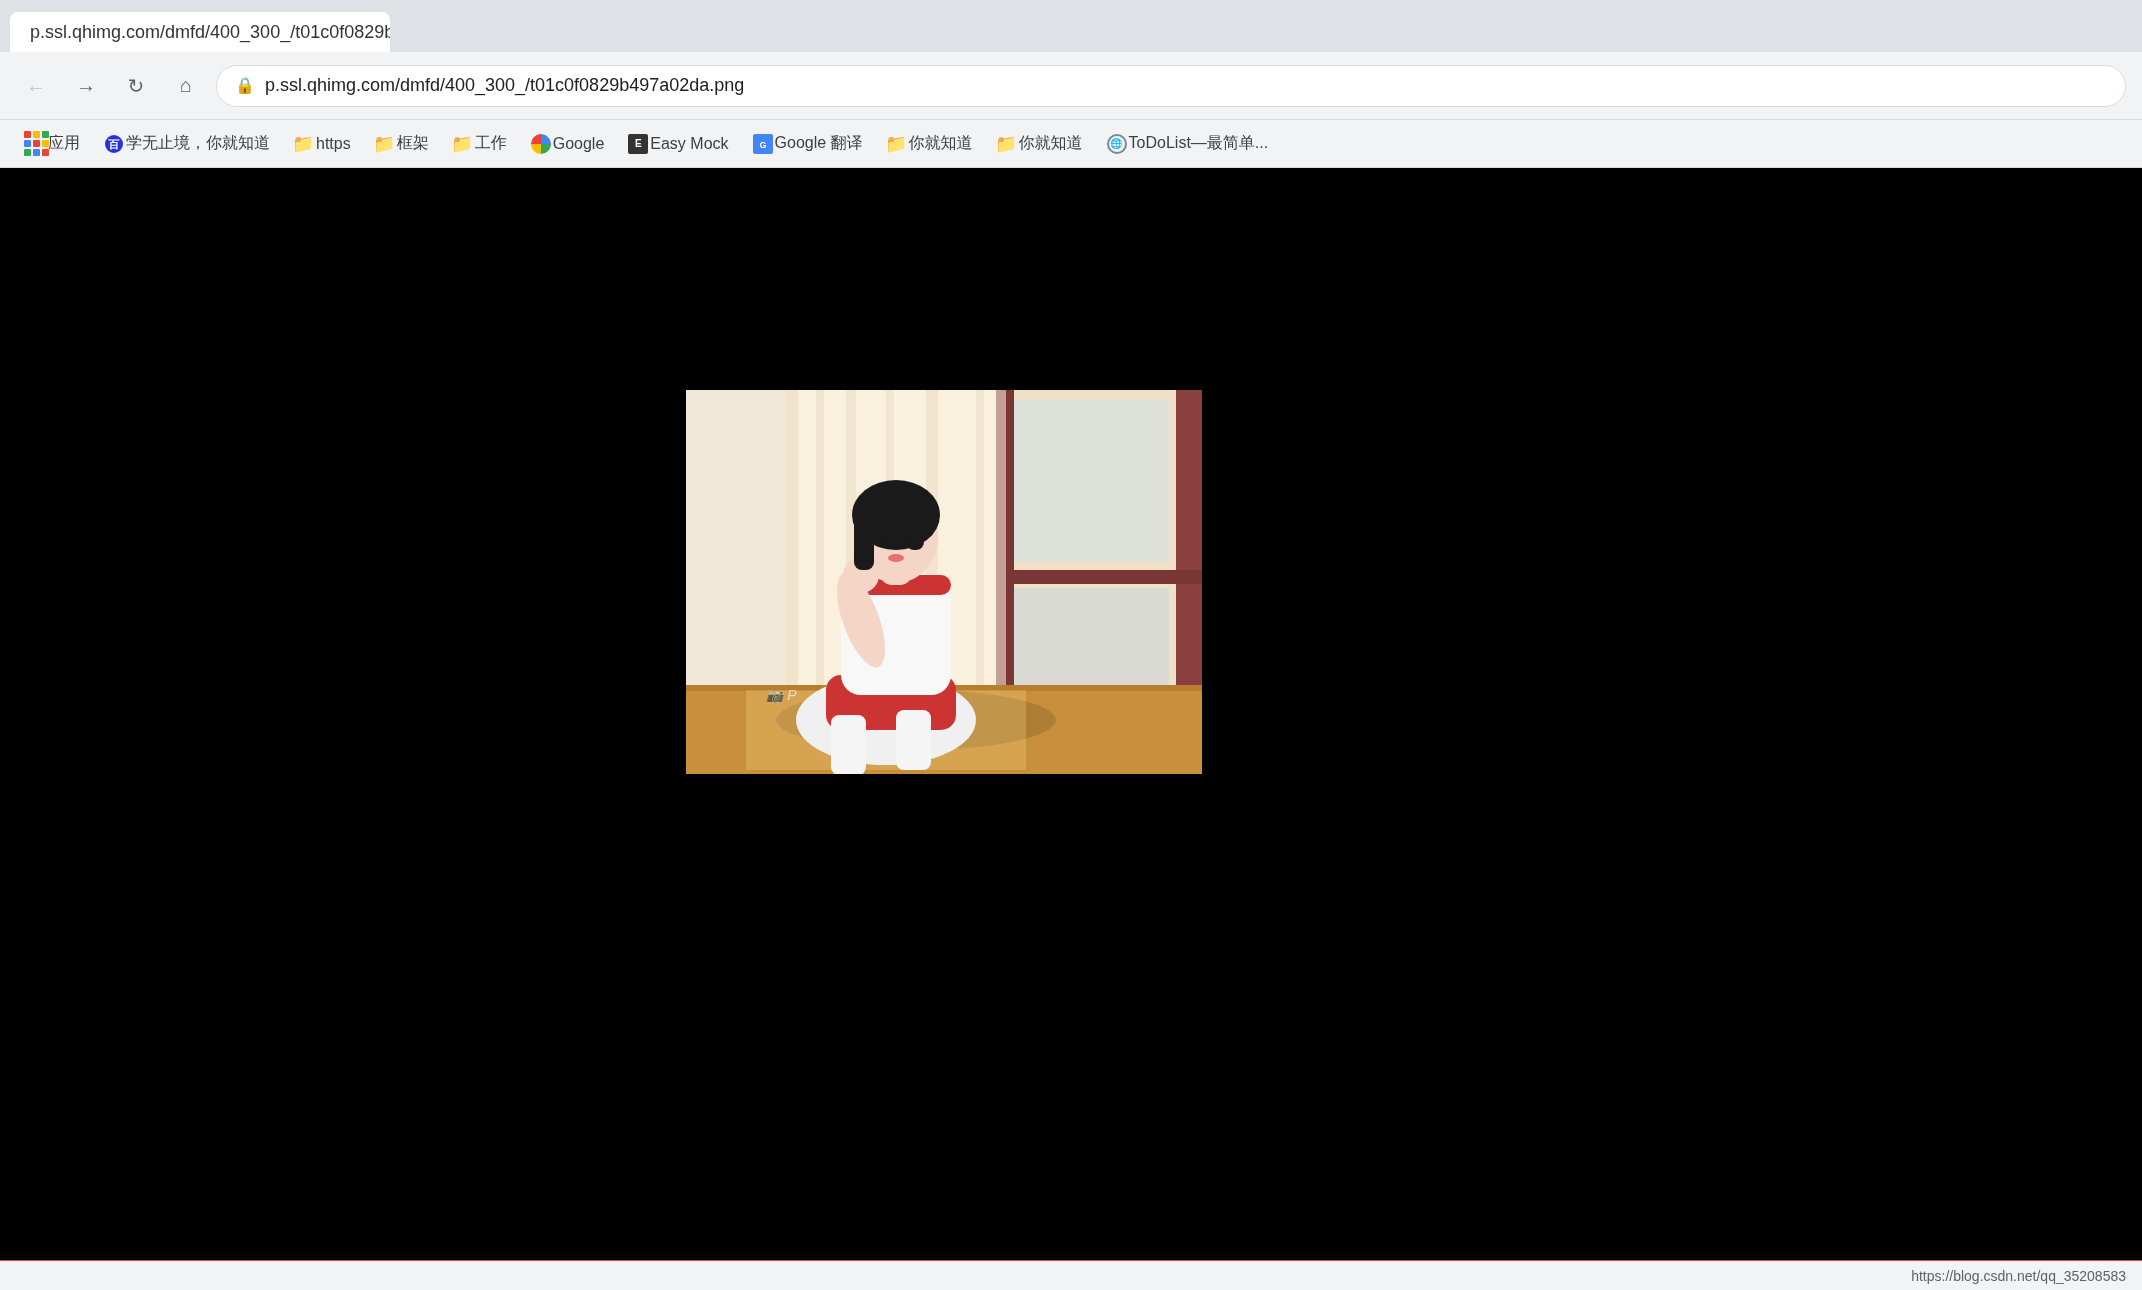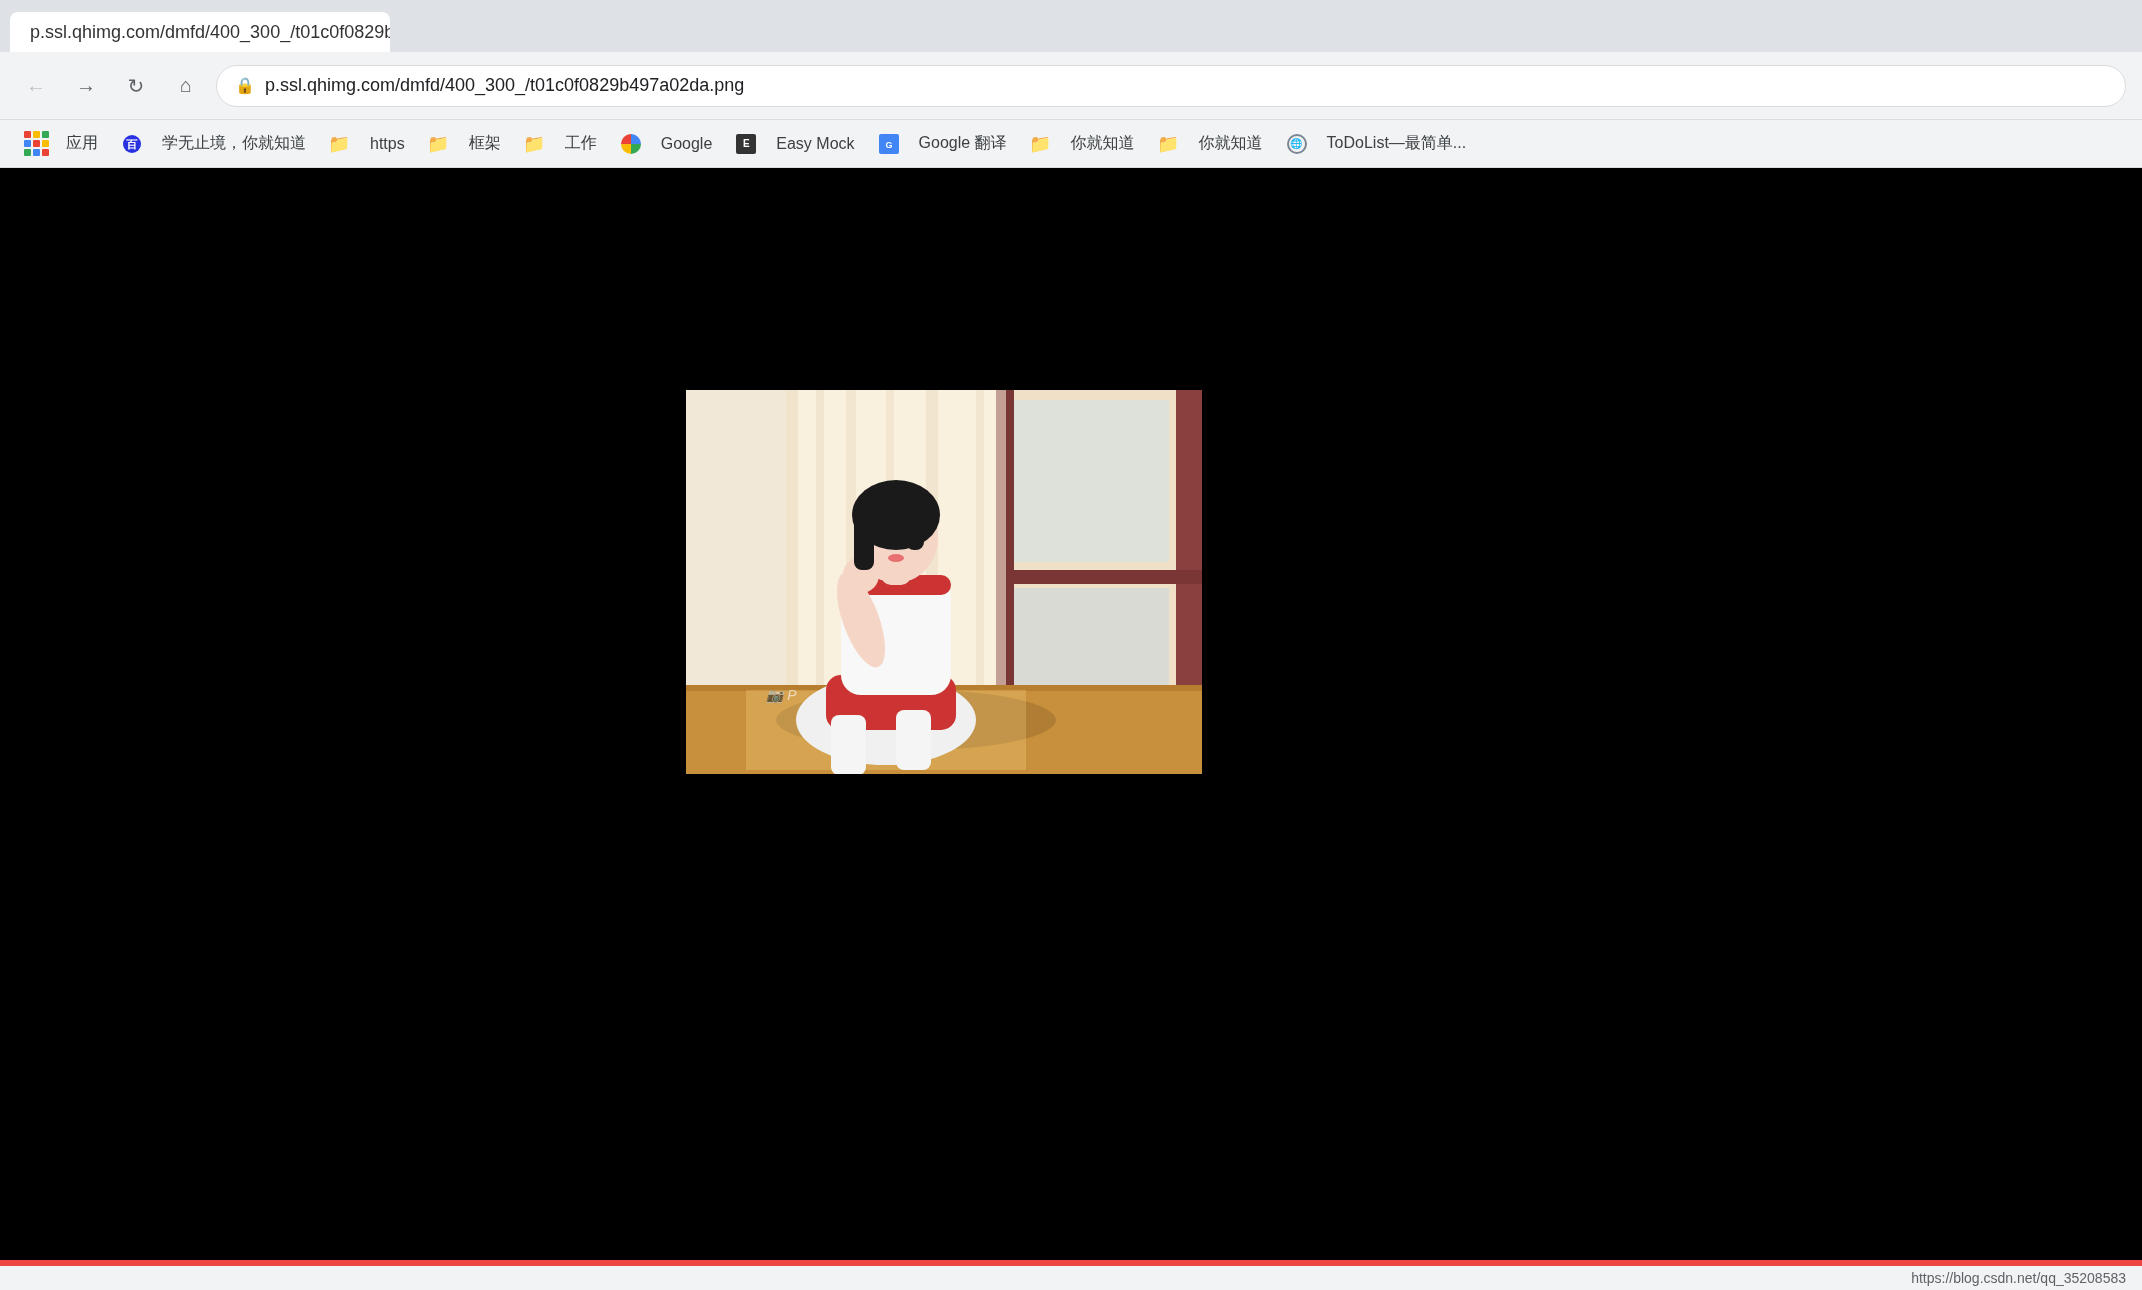--- a/index.html
+++ b/index.html
@@ -78,21 +78,21 @@
       height: 48px;
       display: flex;
       align-items: center;
       padding: 0 16px;
       gap: 4px;
       border-bottom: 1px solid #dadce0;
     }
     .bookmark-item {
       display: flex;
       align-items: center;
-      gap: 20px;
+      gap: 2px;
       padding: 6px 10px;
       border-radius: 4px;
       cursor: pointer;
       font-size: 16px;
       color: #3c4043;
       white-space: nowrap;
       text-align: right;
     }
     .bookmark-icon {
       width: 20px;
@@ -137,21 +137,21 @@
     
     .status-bar {
       background: #f1f3f4;
       height: 30px;
       display: flex;
       align-items: center;
       padding: 4px 16px;
       font-size: 14px;
       color: #5f6368;
       justify-content: flex-end;
-      border-top: 6px solid #ef4444;
+      border-top: 1px solid #ef4444;
     }
 
     .google-favicon {
       width: 20px;
       height: 20px;
       border-radius: 50%;
       background: conic-gradient(#4285f4 0deg 90deg, #34a853 90deg 180deg, #fbbc04 180deg 270deg, #ea4335 270deg 360deg);
     }
 
     .folder-icon {

